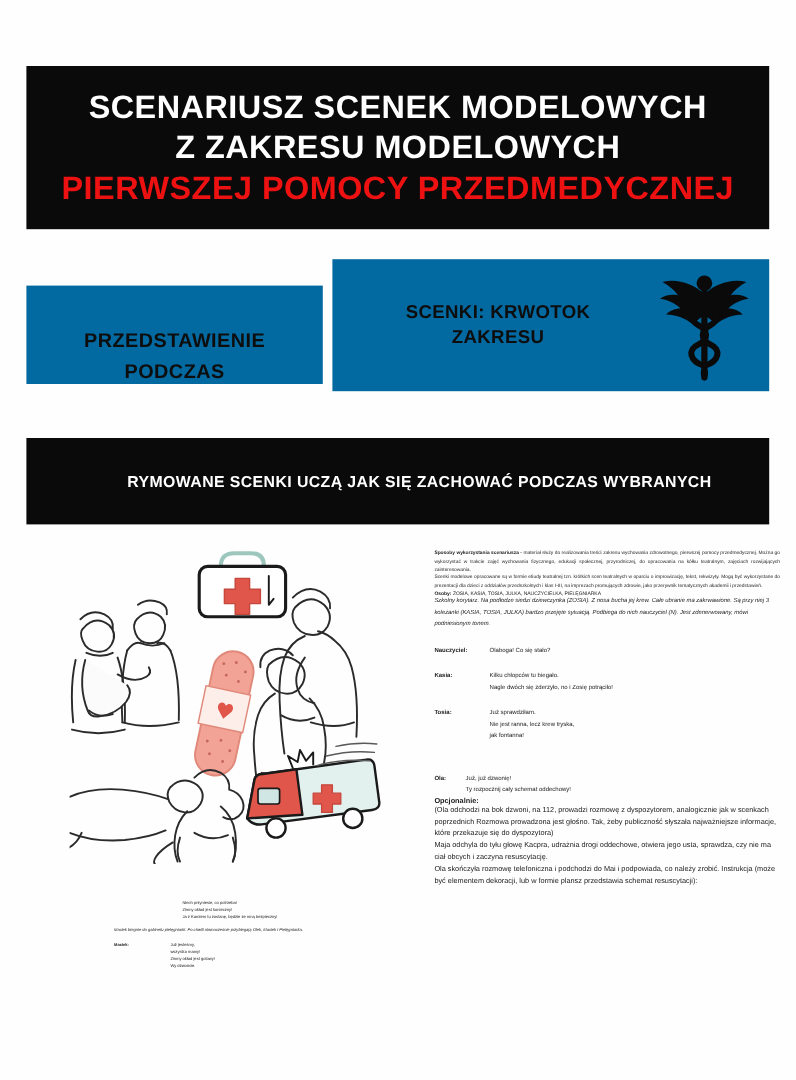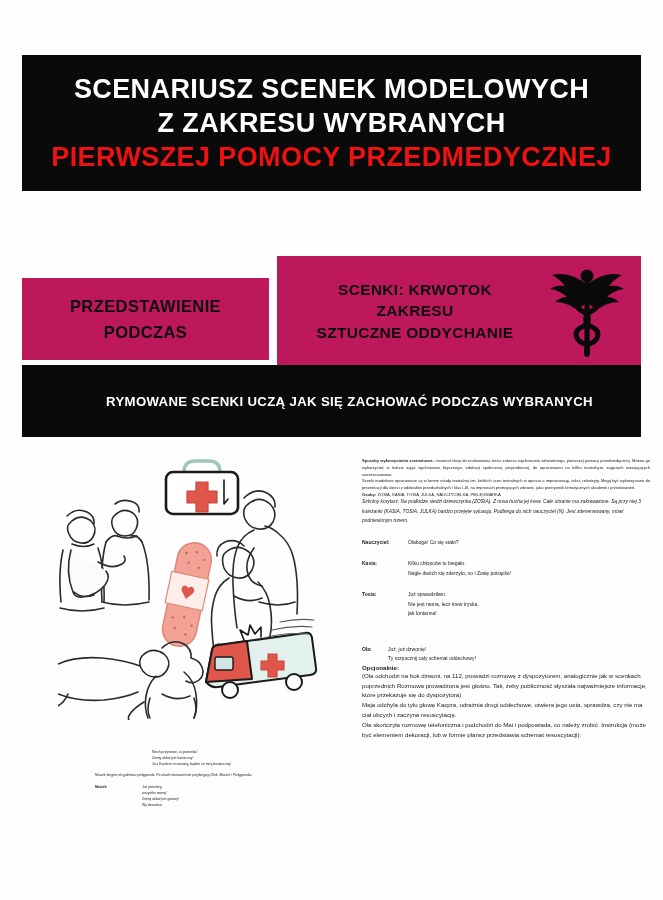--- a/index.html
+++ b/index.html
@@ -29,26 +29,25 @@
     line-height:1.12;
     text-align:center;
     white-space:nowrap;
   }
   .title-line.l1,.title-line.l2{color:#ffffff;}
   .title-line.l3{color:#ee1111;font-size:27px;}
 
   
   .blue-box{
     position:absolute;
-    background:#be185d;
-    margin-top:40px;
+    background:#0369a1;
   }
   #box-left{
     left:22px;top:238px;width:247px;height:82px;
-    display:flex;flex-direction:column;align-items:center;justify-content:center;gap:7px;
+    display:flex;flex-direction:column;align-items:center;justify-content:flex-end;gap:7px;
   }
   #box-left .bl{
     font-weight:bold;font-size:16.5px;color:#0d0d0d;letter-spacing:0.4px;
   }
   #box-right{
     left:277px;top:216px;width:364px;height:110px;
     display:flex;align-items:center;
   }
   .scenki-lines{
     flex:1;display:flex;flex-direction:column;align-items:center;justify-content:center;gap:2px;
@@ -105,34 +104,33 @@
   .opt-head{font-weight:bold;font-size:6.1px;margin-top:18px;}
   .opt-body{font-size:6.1px;line-height:1.62;margin-top:3px;}
 </style>
 </head>
 <body>
 
 <div class="page">
 
   <div class="title-banner">
     <div class="title-line l1">SCENARIUSZ SCENEK MODELOWYCH</div>
-    <div class="title-line l2">Z ZAKRESU WYBRANYCH</div>
+    <div class="title-line l2">Z ZAKRESU MODELOWYCH</div>
     <div class="title-line l3">PIERWSZEJ POMOCY PRZEDMEDYCZNEJ</div>
   </div>
 
   <div class="blue-box" id="box-left">
     <div class="bl">PRZEDSTAWIENIE</div>
     <div class="bl">PODCZAS</div>
   </div>
 
   <div class="blue-box" id="box-right">
     <div class="scenki-lines">
       <div class="sl">SCENKI: KRWOTOK</div>
       <div class="sl">ZAKRESU</div>
-      <div class="sl">SZTUCZNE ODDYCHANIE</div>
     </div>
     <div class="caduceus-wrap">
       <svg width="86" height="96" viewBox="0 0 86 96" aria-hidden="true">
         <g fill="#0a0a0a">
 
           <path d="M43 22 C33 13 20 9 8 12 C14 15 18 19 21 23 C15 22 10 23 6 26 C13 27 19 30 23 34
                    C18 34 14 36 11 39 C19 39 27 42 33 47 L41 41 Z"></path>
 
           <path d="M43 22 C53 13 66 9 78 12 C72 15 68 19 65 23 C71 22 76 23 80 26 C73 27 67 30 63 34
                    C68 34 72 36 75 39 C67 39 59 42 53 47 L45 41 Z"></path>

